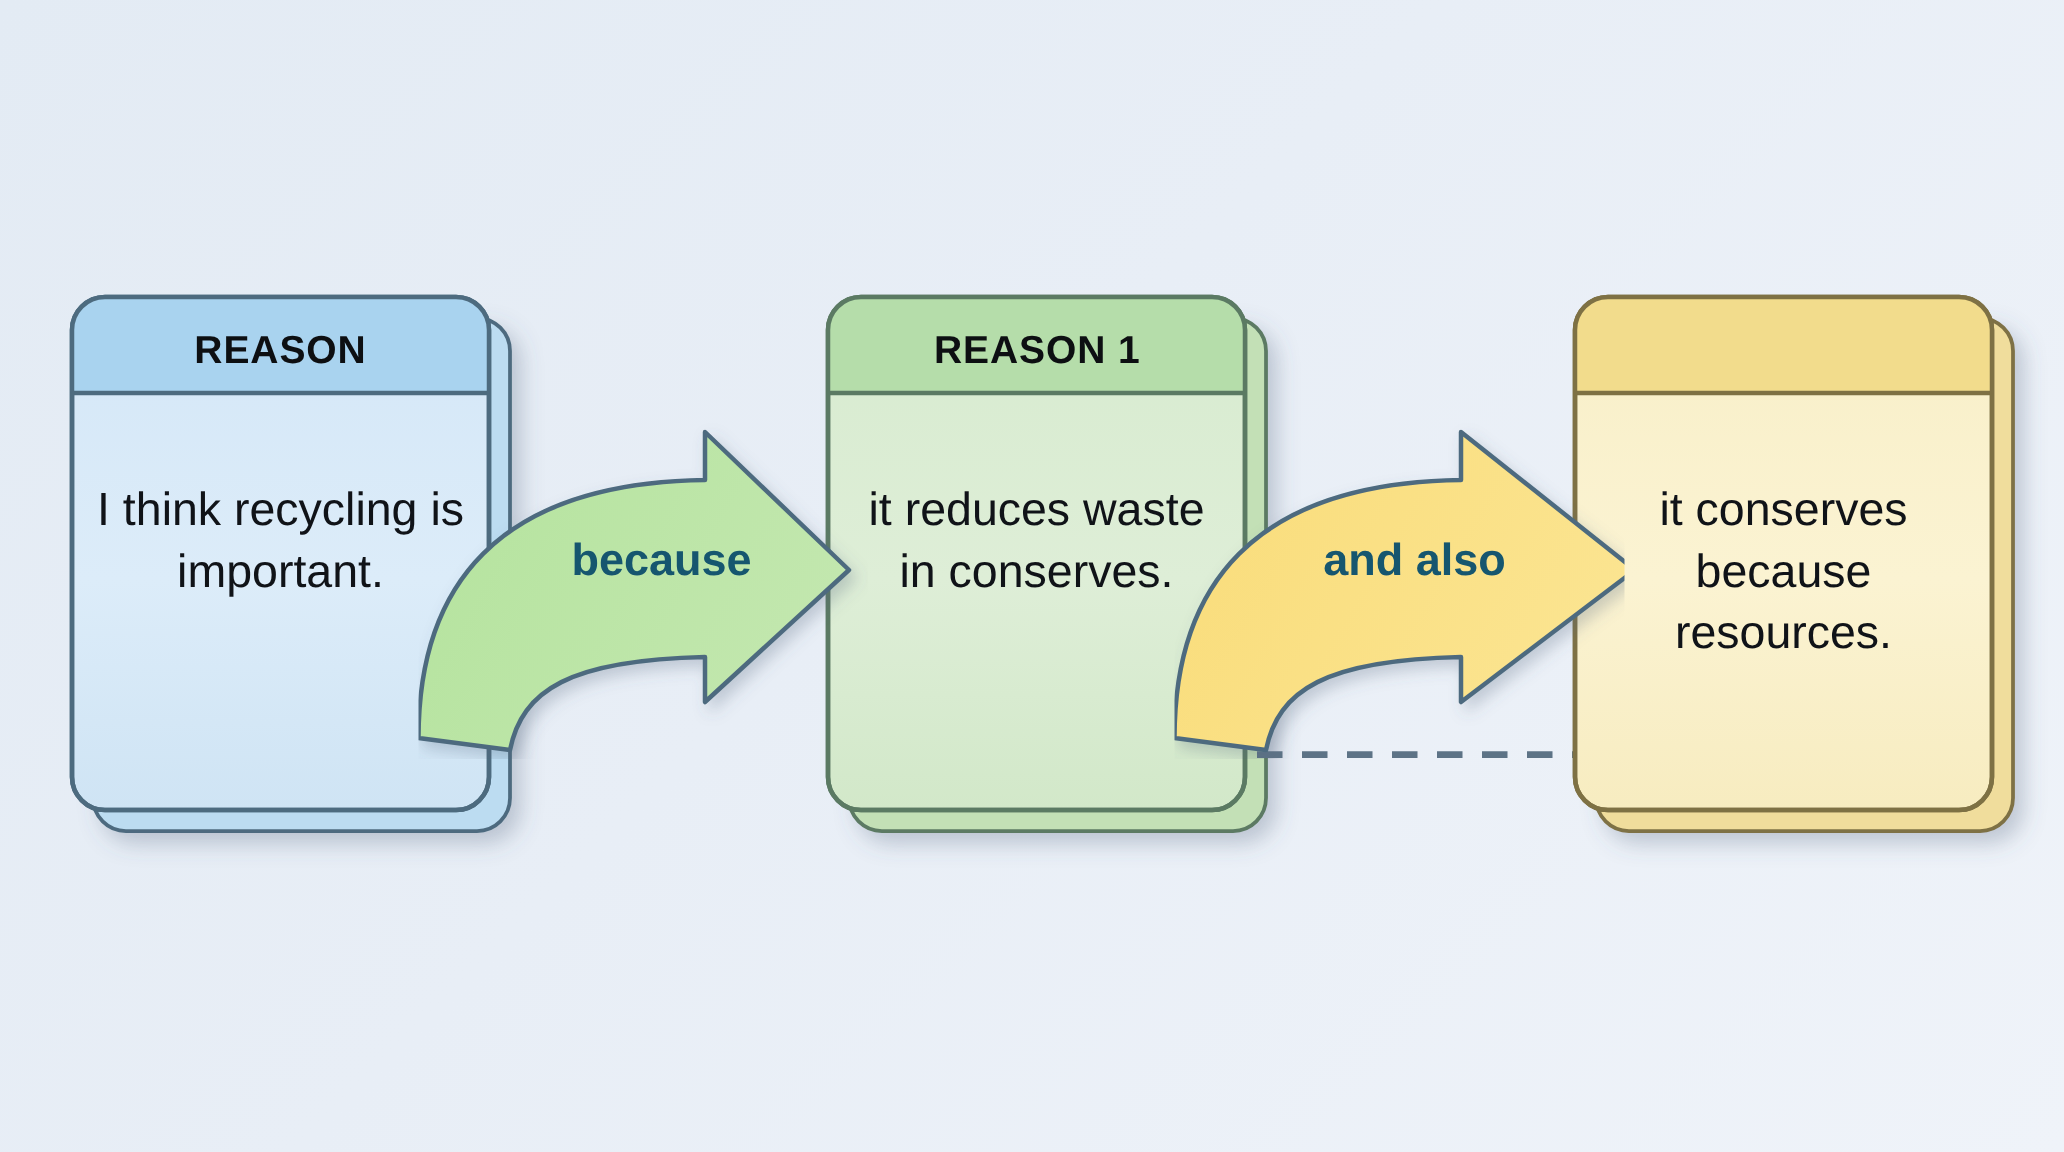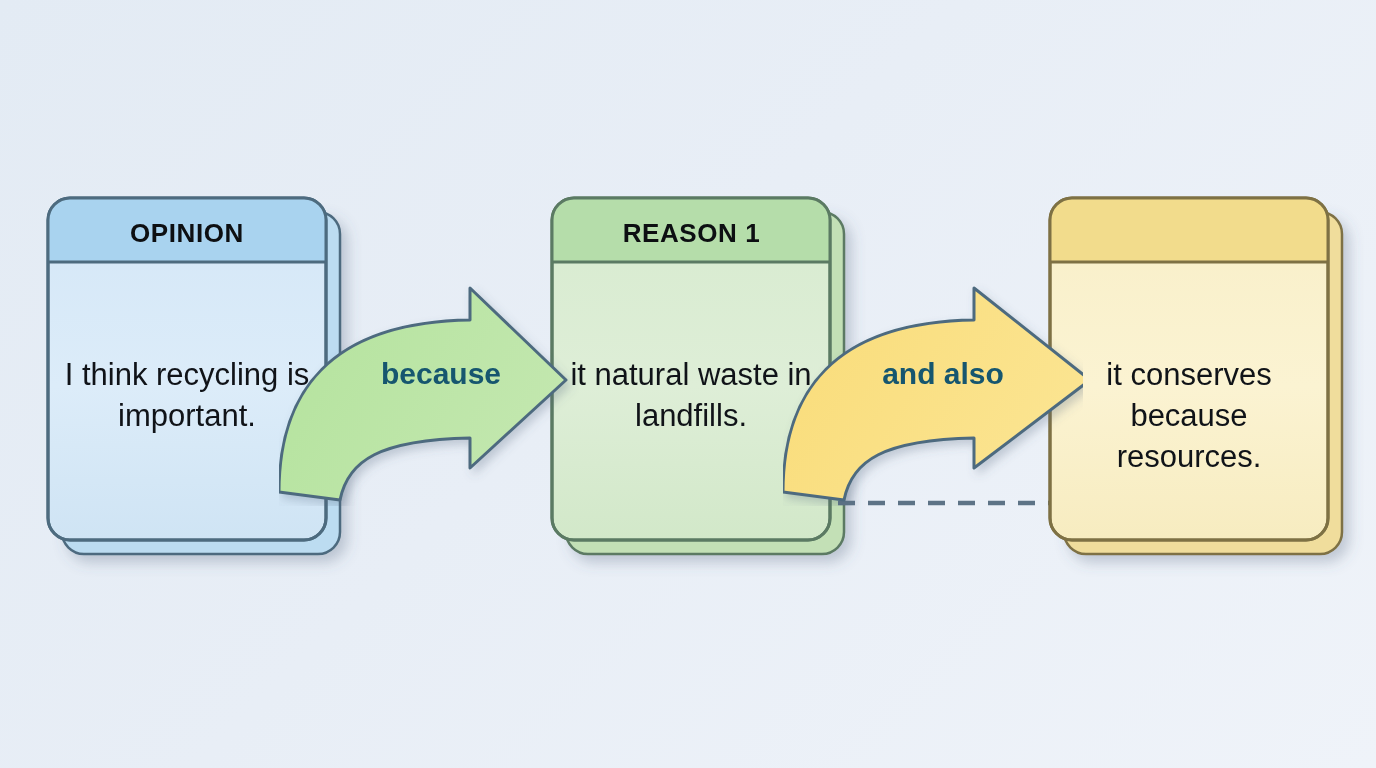--- a/index.html
+++ b/index.html
@@ -45,21 +45,20 @@
     white-space: nowrap;
   }
 
   .card-body-text {
     position: absolute;
     text-align: center;
     font-size: 31px;
     font-weight: normal;
     color: #101318;
     line-height: 1.32;
-    margin-top: 35px;
   }
 
   .connector-label {
     position: absolute;
     text-align: center;
     font-size: 30px;
     font-weight: bold;
     color: #16566f;
     line-height: 1;
     white-space: nowrap;
@@ -176,28 +175,28 @@
           L 974,288
           L 1090,380
           L 974,468
           L 974,438
           C 884,440 852,460 844,500
           Z" fill="url(#yellowArrow)" stroke="#4d6b7f" stroke-width="3" stroke-linejoin="round" filter="url(#arrowShadow)"></path>
     </g>
 
   </svg>
 
-  <div class="card-title" id="title-0">OPINION</div>
+  <div class="card-title" id="title-0">REASON</div>
 
   <div class="card-title" id="title-1">REASON 1</div>
 
 
   <div class="card-body-text" id="body-0">I think recycling is important.</div>
 
-  <div class="card-body-text" id="body-1">it natural waste in landfills.</div>
+  <div class="card-body-text" id="body-1">it reduces waste in conserves.</div>
 
   <div class="card-body-text" id="body-2">it conserves because resources.</div>
 
   <div class="connector-label" id="label-0">because</div>
 
   <div class="connector-label" id="label-1">and also</div>
 
 </div>
 
 </body></html>

